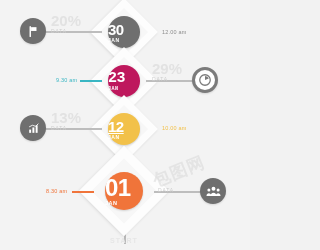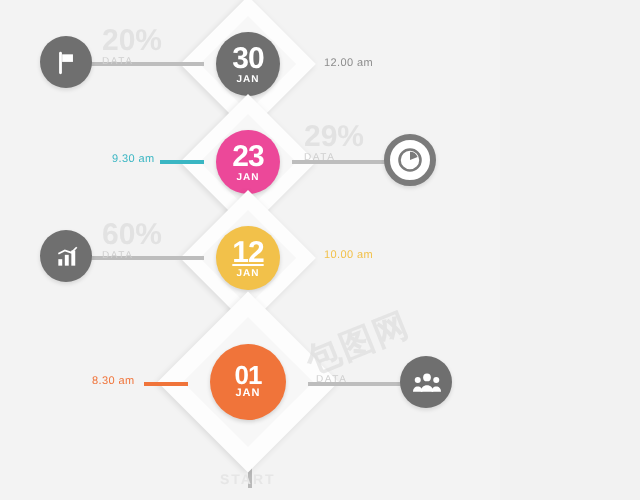--- a/index.html
+++ b/index.html
@@ -25,21 +25,21 @@
     transform:rotate(45deg);
     background:#fdfdfd;
     box-shadow:0 1px 3px rgba(0,0,0,0.10);
   }
   .diamond.inner{background:#f7f7f7;box-shadow:none;}
 
   
   .node{
     position:absolute;border-radius:50%;
     display:flex;flex-direction:column;
-    align-items:center;justify-content:center;
+    align-items:flex-start;justify-content:center;
     color:#fff;line-height:1;
     box-shadow:0 1px 2px rgba(0,0,0,0.15);
   }
   .node .num{font-weight:bold;letter-spacing:-0.5px;}
   .node .mon{font-weight:bold;letter-spacing:0.5px;}
 
   
   .iconcirc{
     position:absolute;border-radius:50%;
     background:#6f6f6f;
@@ -95,21 +95,21 @@
       <path d="M7.5 4 h10 v7 h-10 z" fill="#fff"></path>
     </svg>
   </div>
   <div class="pct" style="left:51px;top:13px;">20%</div>
   <div class="pctlbl" style="left:51px;top:28px;">DATA</div>
 
   <div class="time grey" style="left:162px;top:29px;">12.00 am</div>
 
   <div class="diamond" style="left:100px;top:57px;width:48px;height:48px;"></div>
   <div class="diamond inner" style="left:107px;top:64px;width:34px;height:34px;"></div>
-  <div class="node" style="left:108px;top:65px;width:32px;height:32px;background:#ec4899;">
+  <div class="node" style="left:108px;top:65px;width:32px;height:32px;background:#be185d;font-family:Liberation Mono, monospace;">
     <span class="num" style="font-size:15px;">23</span>
     <span class="mon" style="font-size:5px;margin-top:1px;">JAN</span>
   </div>
 
   <div class="hline teal" style="left:80px;top:80px;width:22px;"></div>
   <div class="time teal" style="left:56px;top:77px;">9.30 am</div>
 
   <div class="hline" style="left:146px;top:80px;width:50px;"></div>
   <div class="iconcirc ring" style="left:192px;top:67px;width:20px;height:20px;">
     <svg width="14" height="14" viewBox="0 0 24 24">
@@ -129,29 +129,29 @@
 
   <div class="hline" style="left:42px;top:128px;width:60px;"></div>
   <div class="iconcirc" style="left:20px;top:115px;width:26px;height:26px;">
     <svg width="13" height="13" viewBox="0 0 24 24">
       <rect x="4" y="14" width="3.6" height="6" fill="#fff"></rect>
       <rect x="10" y="10" width="3.6" height="10" fill="#fff"></rect>
       <rect x="16" y="6" width="3.6" height="14" fill="#fff"></rect>
       <path d="M4 9 L10 6 L16 8 L21 3" stroke="#fff" stroke-width="1.6" fill="none"></path>
     </svg>
   </div>
-  <div class="pct" style="left:51px;top:110px;">60%</div>
+  <div class="pct" style="left:51px;top:110px;">13%</div>
   <div class="pctlbl" style="left:51px;top:125px;">DATA</div>
 
   <div class="time gold" style="left:162px;top:125px;">10.00 am</div>
 
   <div class="diamond" style="left:92px;top:159px;width:64px;height:64px;"></div>
   <div class="diamond inner" style="left:101px;top:168px;width:46px;height:46px;"></div>
   <div class="node" style="left:105px;top:172px;width:38px;height:38px;background:#f0743a;">
-    <span class="num" style="font-size:13px;">01</span>
+    <span class="num" style="font-size:24px;">01</span>
     <span class="mon" style="font-size:5.5px;margin-top:1px;">JAN</span>
   </div>
 
   <div class="hline orange" style="left:72px;top:191px;width:22px;"></div>
   <div class="time orange" style="left:46px;top:188px;">8.30 am</div>
 
   <div class="hline" style="left:154px;top:191px;width:50px;"></div>
   <div class="iconcirc" style="left:200px;top:178px;width:26px;height:26px;">
     <svg width="15" height="15" viewBox="0 0 24 24">
       <circle cx="12" cy="7.5" r="3.1" fill="#fff"></circle>

